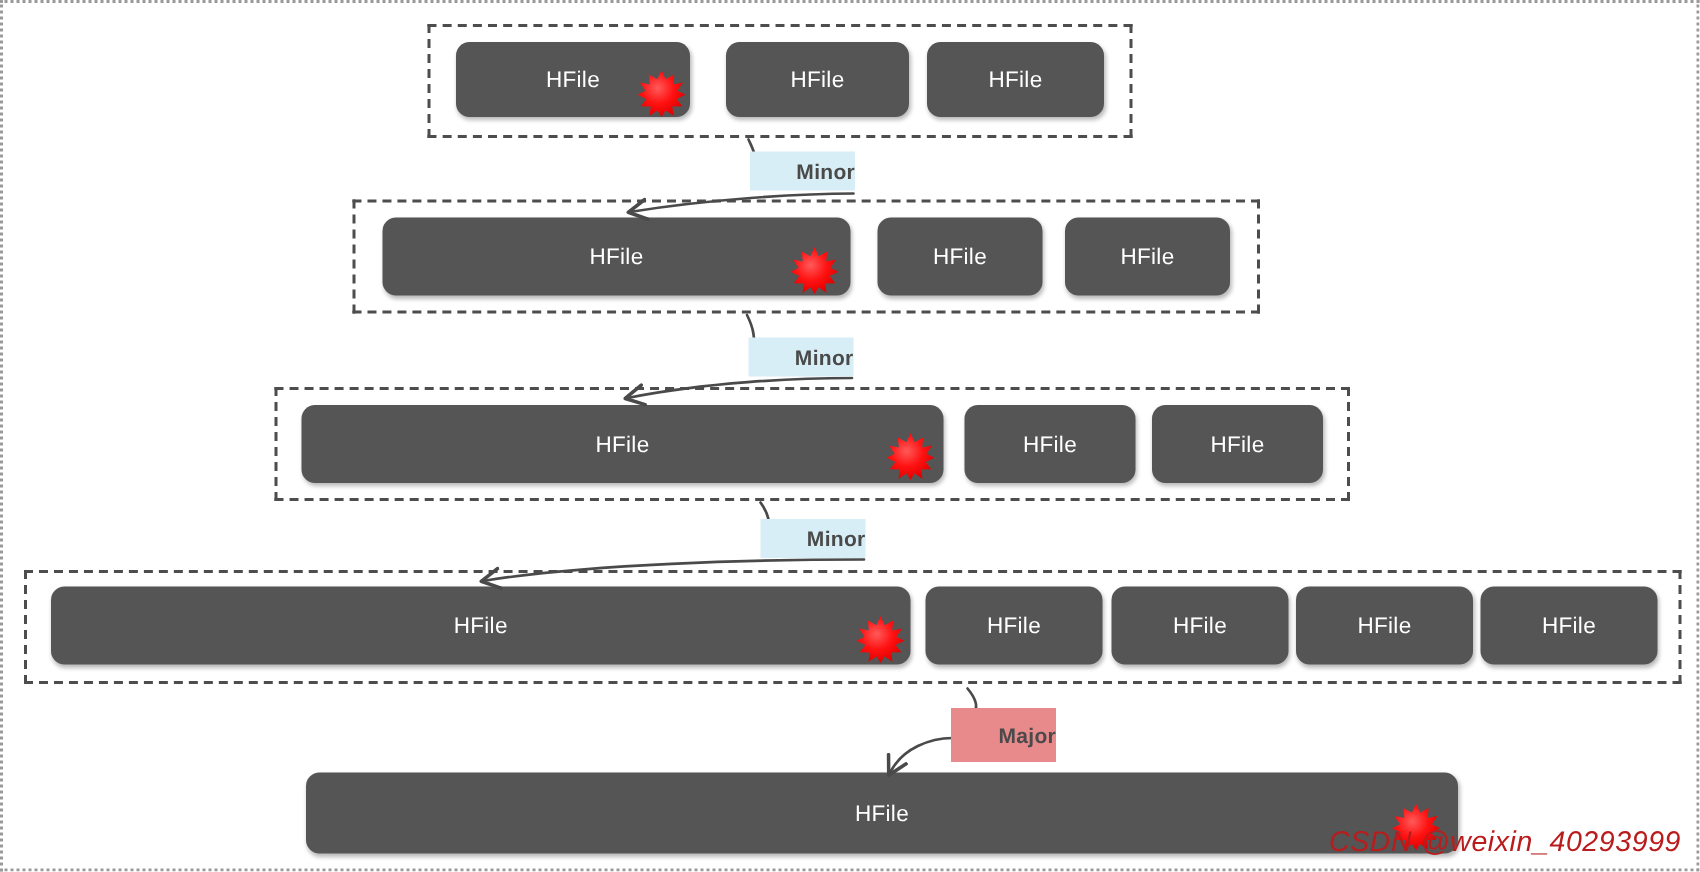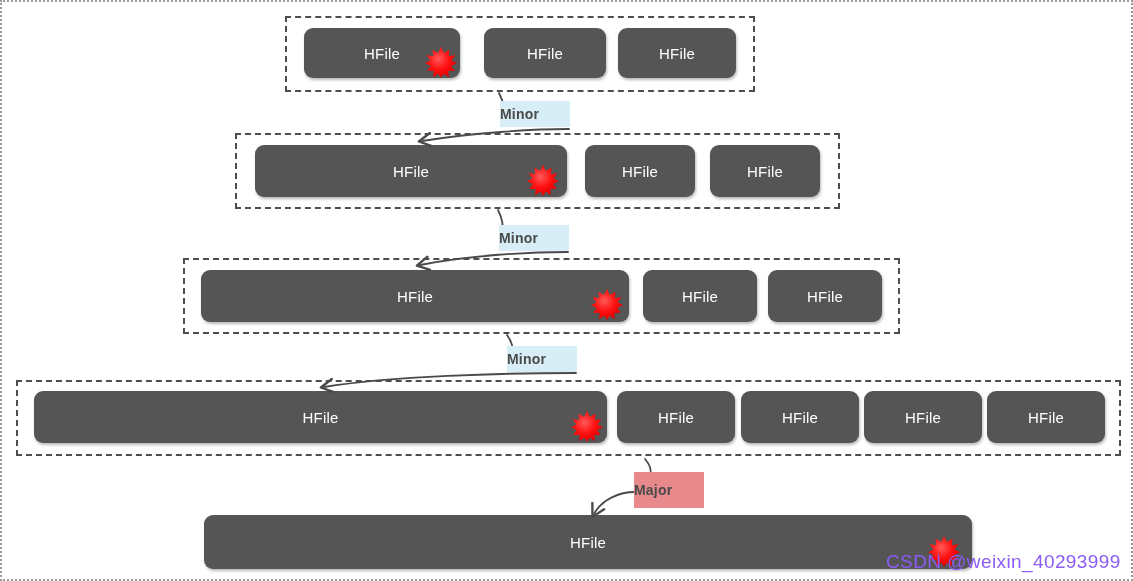--- a/index.html
+++ b/index.html
@@ -43,41 +43,42 @@
     position: absolute;
     width: 34px;
     height: 32px;
     pointer-events: none;
   }
   .tag {
     position: absolute;
     box-sizing: border-box;
     display: flex;
     align-items: center;
-    justify-content: flex-start;
+    justify-content: flex-end;
     font-size: 14px;
     font-weight: bold;
     color: #4a4a4a;
     letter-spacing: 0.2px;
   }
   .tag.minor { background: #d8eef7; }
   .tag.major { background: #e8898c; }
   svg.arrows {
     position: absolute;
     left: 0; top: 0;
     width: 1133px;
     height: 581px;
     pointer-events: none;
   }
   .watermark {
     position: absolute;
     font-size: 19px;
-    color: #8b5cf6;
+    color: #b91c1c;
     white-space: nowrap;
     letter-spacing: 0.4px;
+    font-style: italic;
   }
 </style>
 </head>
 <body>
 
 <div id="canvas">
 
   <div class="group" style="left:283px; top:14px; width:470px; height:76px;"></div>
 
   <div class="hfile" style="left:302px; top:26px; width:156px; height:50px;">

